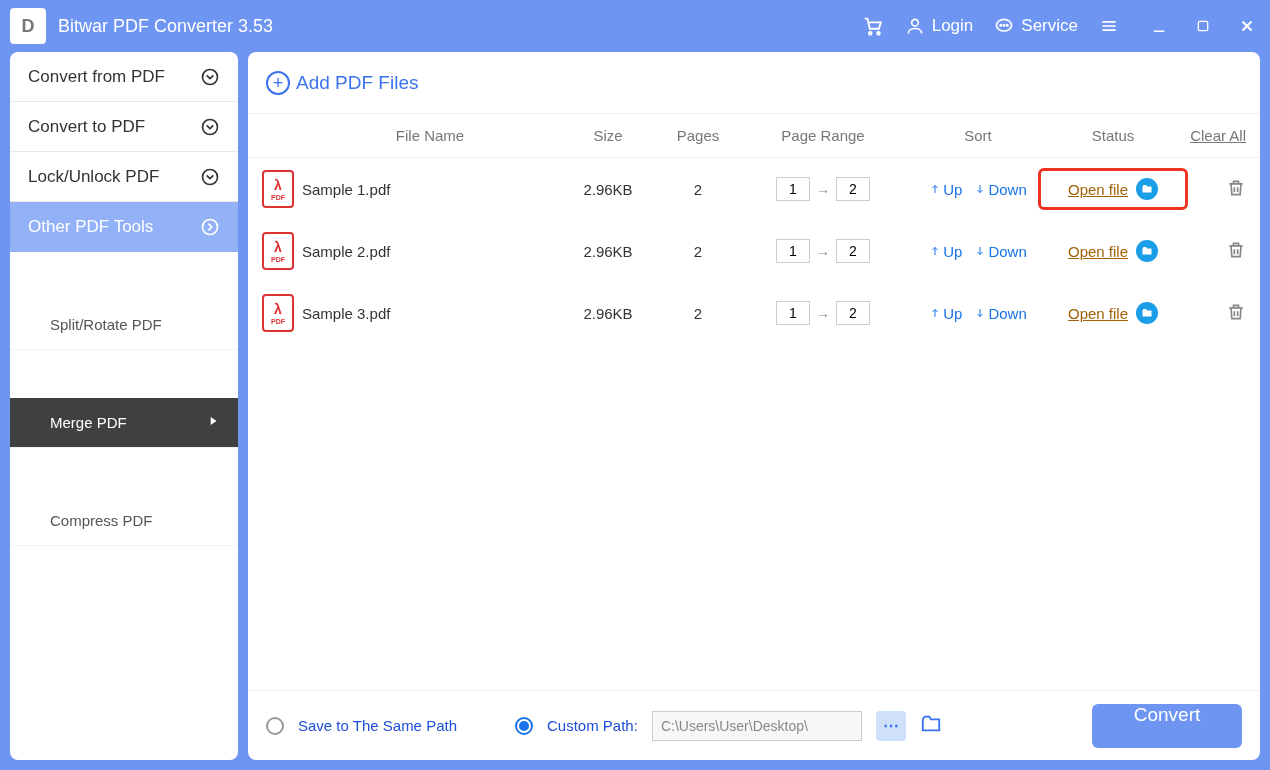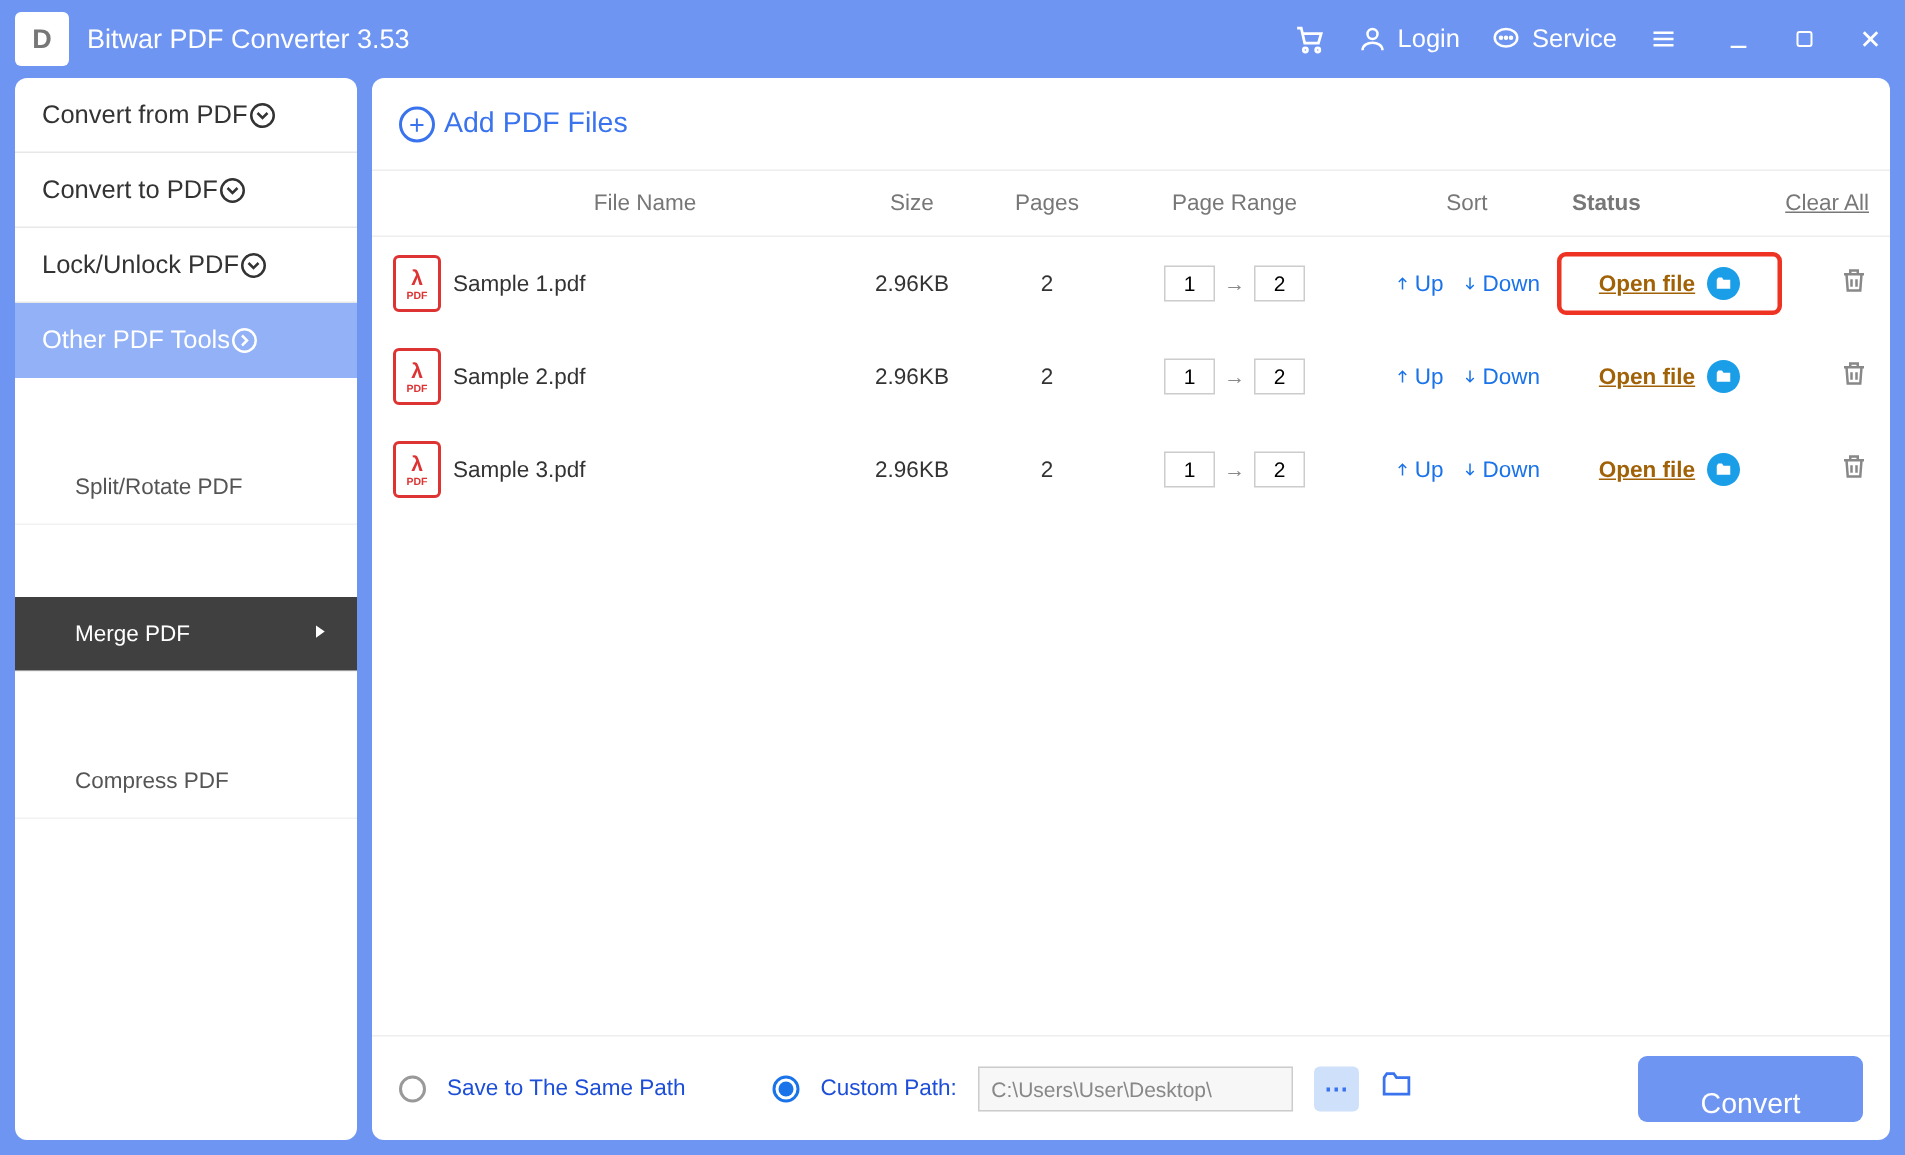--- a/index.html
+++ b/index.html
@@ -13,41 +13,41 @@
 .titlebar-btn { display: flex; align-items: center; gap: 6px; margin: 0 10px; font-size: 17px; cursor: pointer; }
 .titlebar-icon { width: 22px; height: 22px; display: inline-flex; align-items:center; justify-content:center; }
 .win-controls { display: flex; align-items: center; gap: 18px; margin-left: 16px; }
 .win-btn { width: 26px; height: 26px; display:flex;align-items:center;justify-content:center;cursor:pointer; }
 
 
 .body-wrap { display: flex; padding: 0 10px 10px 10px; height: calc(100% - 52px); gap: 10px; }
 
 
 .sidebar { width: 228px; background: #fff; border-radius: 8px; overflow: hidden; display:flex; flex-direction:column; }
-.side-group { height: 50px; display: flex; align-items: center; padding: 0 18px; border-bottom: 1px solid #e8e8e8; font-size: 17px; color: #333; cursor:pointer; }
+.side-group { height: 50px; display: flex; align-items: center; justify-content: space-between; padding: 0 18px; border-bottom: 1px solid #e8e8e8; font-size: 17px; color: #333; cursor:pointer; }
 .side-group.active { background: #92b1f6; color: #fff; border-bottom: none; }
 .side-group .chev { width: 20px; height: 20px; }
 .side-sub { height: 50px; display: flex; align-items: center; padding-left: 40px; font-size: 15px; color: #555; border-bottom: 1px solid #f2f2f2; cursor:pointer;margin-top:48px; }
 .side-sub.active { background: #404040; color: #fff; justify-content: space-between; padding-right: 18px; }
 
 
 .main { flex: 1; background: #fff; border-radius: 8px; display: flex; flex-direction: column; overflow:hidden; }
 .add-row { height: 62px; display: flex; align-items: center; padding-left: 18px; border-bottom: 1px solid #eee; }
 .add-btn { display: flex; align-items: center; gap: 6px; color: #3a73ee; font-size: 19px; cursor:pointer; }
 .add-plus { width: 24px; height: 24px; border: 2px solid #3a73ee; border-radius: 50%; display:flex;align-items:center;justify-content:center; font-size:18px; line-height:1; }
 
 
 .table-head { height: 44px; display: flex; align-items: center; color: #777; font-size: 15px; border-bottom: 1px solid #eee; padding-right: 14px;}
 .col-icon { width: 54px; }
 .col-name { width: 256px; padding-left: 0px; }
 .col-size { width: 100px; text-align: center; }
 .col-pages { width: 80px; text-align: center; }
 .col-range { width: 170px; text-align: center; }
 .col-sort { width: 140px; text-align: center; }
-.col-status { width: 130px; text-align: left; font-weight: bold; }
+.col-status { width: 130px; text-align: center; }
 .col-clear { flex:1; text-align: right; text-decoration: underline; cursor:pointer; color:#777; }
 
 .file-row { height: 62px; display: flex; align-items: center; font-size: 15px; color: #333; padding-right: 14px;}
 .pdf-icon { width: 32px; height: 38px; border: 2px solid #d33; border-radius: 4px; margin-left: 14px; display:flex; flex-direction:column; align-items:center; justify-content:center; position:relative;}
 .pdf-icon .lam { color:#d33; font-size:14px; font-weight:bold; line-height:1;}
 .pdf-icon .pdf-label { font-size:7px; color:#d33; font-weight:bold; line-height:1; margin-top:2px;}
 
 .range-box { display: inline-flex; align-items: center; gap: 6px; justify-content:center;}
 .range-inp { width: 34px; height: 24px; border: 1px solid #ccc; text-align: center; font-size: 14px; }
 .arrow-sep { color: #888; font-size: 14px; }
@@ -72,21 +72,21 @@
 
 .footer { height: 70px; border-top: 1px solid #eee; display: flex; align-items: center; padding: 0 18px; gap: 14px; }
 .radio { width: 18px; height: 18px; border: 2px solid #999; border-radius: 50%; display:inline-flex;align-items:center;justify-content:center; }
 .radio.checked { border-color: #1a73e8; }
 .radio.checked .dot { width: 10px; height: 10px; background: #1a73e8; border-radius: 50%; }
 .foot-label { font-size: 15px; color: #1d4ed8; }
 .path-inp { width: 210px; height: 30px; border: 1px solid #ccc; background: #f7f7f7; padding: 0 8px; color: #888; font-size: 14px; }
 .dots-btn { width: 30px; height: 30px; background: #cfe0fb; border-radius: 4px; display:flex;align-items:center;justify-content:center; color:#3a73ee; cursor:pointer; font-weight: bold;}
 .folder-btn { color: #3a73ee; cursor:pointer; }
 .footer-spacer { flex: 1; }
-.convert-btn { width: 150px; height: 44px; background: #6f95f2; color: #fff; border-radius: 6px; display:flex;align-items:flex-end;justify-content:center; font-size: 19px; cursor:pointer; }
+.convert-btn { width: 150px; height: 44px; background: #6f95f2; color: #fff; border-radius: 6px; display:flex;align-items:flex-start;justify-content:center; font-size: 19px; cursor:pointer; }
 </style>
 </head>
 <body>
 
 <div class="titlebar">
   <div class="app-logo">D</div>
   <div class="app-title">Bitwar PDF Converter 3.53</div>
   <div class="titlebar-spacer"></div>
   <div class="titlebar-btn">
     <span class="titlebar-icon">

